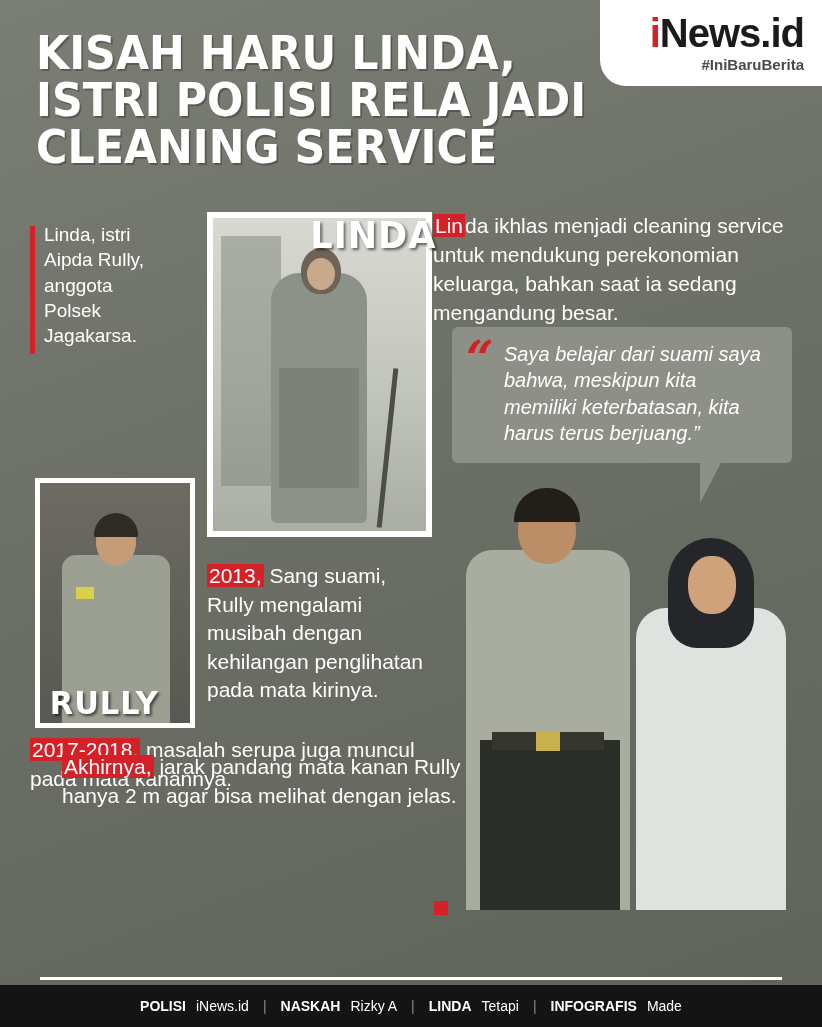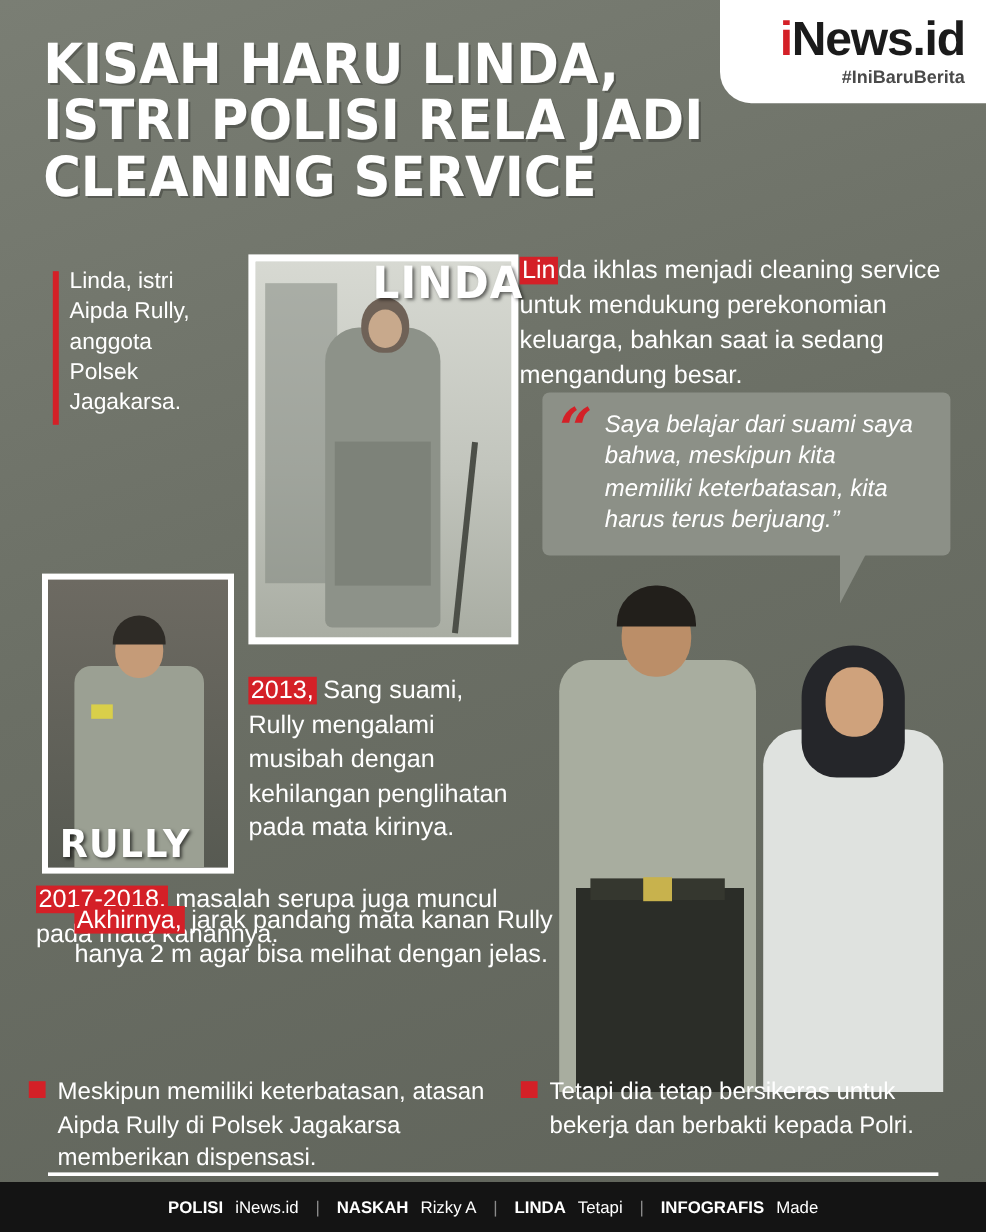--- a/index.html
+++ b/index.html
@@ -61,21 +61,21 @@
     text-transform: uppercase;
     text-shadow: 2px 2px 0 rgba(0,0,0,.25);
     transform: scaleX(0.93);
     transform-origin: left top;
   }
   .headline div { white-space: nowrap; }
 
   
   .linda-caption {
     position: absolute;
-    top: 222px; left: 58px;
+    top: 222px; left: 44px;
     width: 130px;
     color: #ffffff;
     font-size: 19px;
     line-height: 1.33;
   }
   .linda-caption .bar {
     position: absolute;
     left: -14px; top: 4px;
     width: 5px; height: 128px;
     background: #d42027;
@@ -416,27 +416,22 @@
   </div>
 
   <div class="b2017">
     <span class="hl">2017-2018,</span><span> masalah serupa juga muncul pada mata kanannya.</span>
   </div>
 
   <div class="bakhir">
     <span class="hl">Akhirnya,</span><span> jarak pandang mata kanan Rully hanya 2 m agar bisa melihat dengan jelas.</span>
   </div>
 
-  <div class="note-left">
-    <span class="sq"></span>
-    <span>Meskipun memiliki keterbatasan, atasan Aipda Rully di Polsek Jagakarsa memberikan dispensasi.</span>
-  </div>
   <div class="note-right">
     <span class="sq"></span>
-    <span>Tetapi dia tetap bersikeras untuk bekerja dan berbakti kepada Polri.</span>
   </div>
 
   <div class="footer-line"></div>
 
   <div class="footer">
     <span class="k">POLISI</span>
     <span class="v">iNews.id</span>
     <span class="sep">|</span>
     <span class="k">NASKAH</span>
     <span class="v">Rizky A</span>

